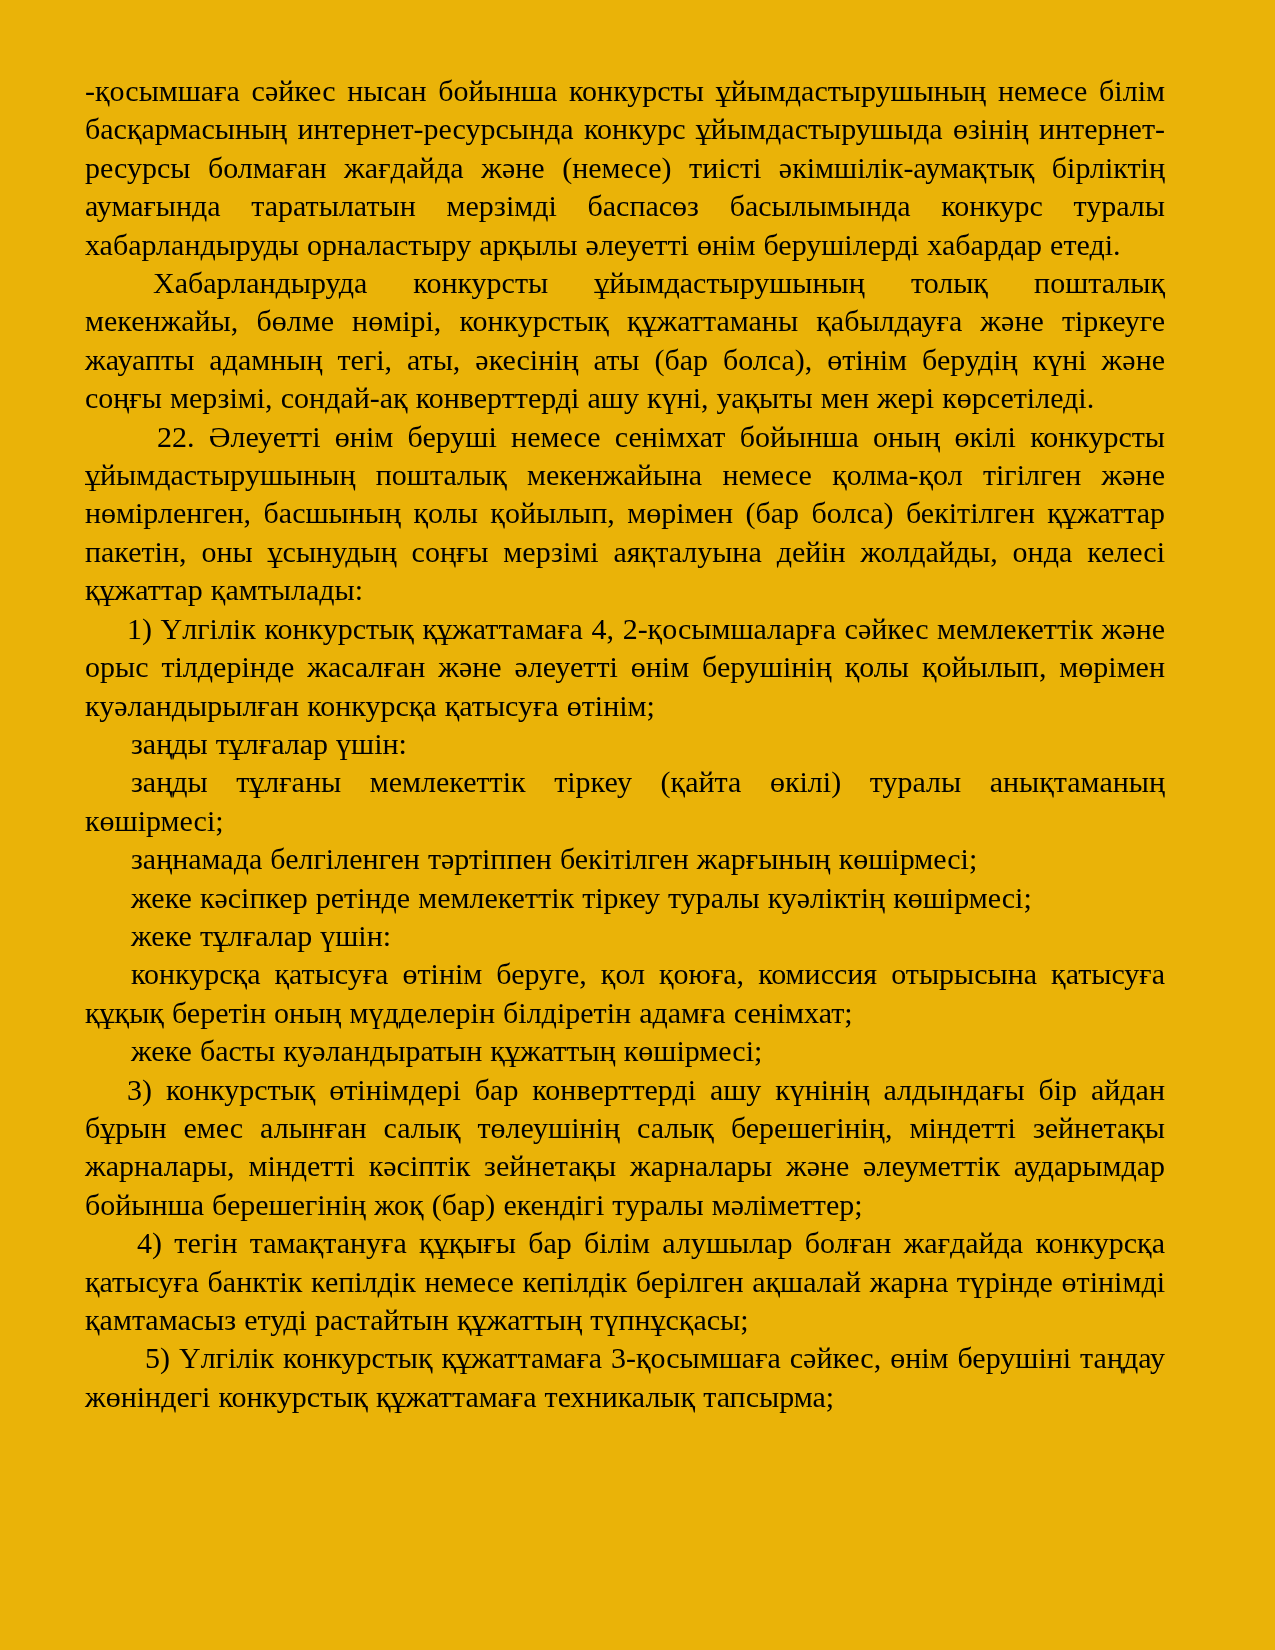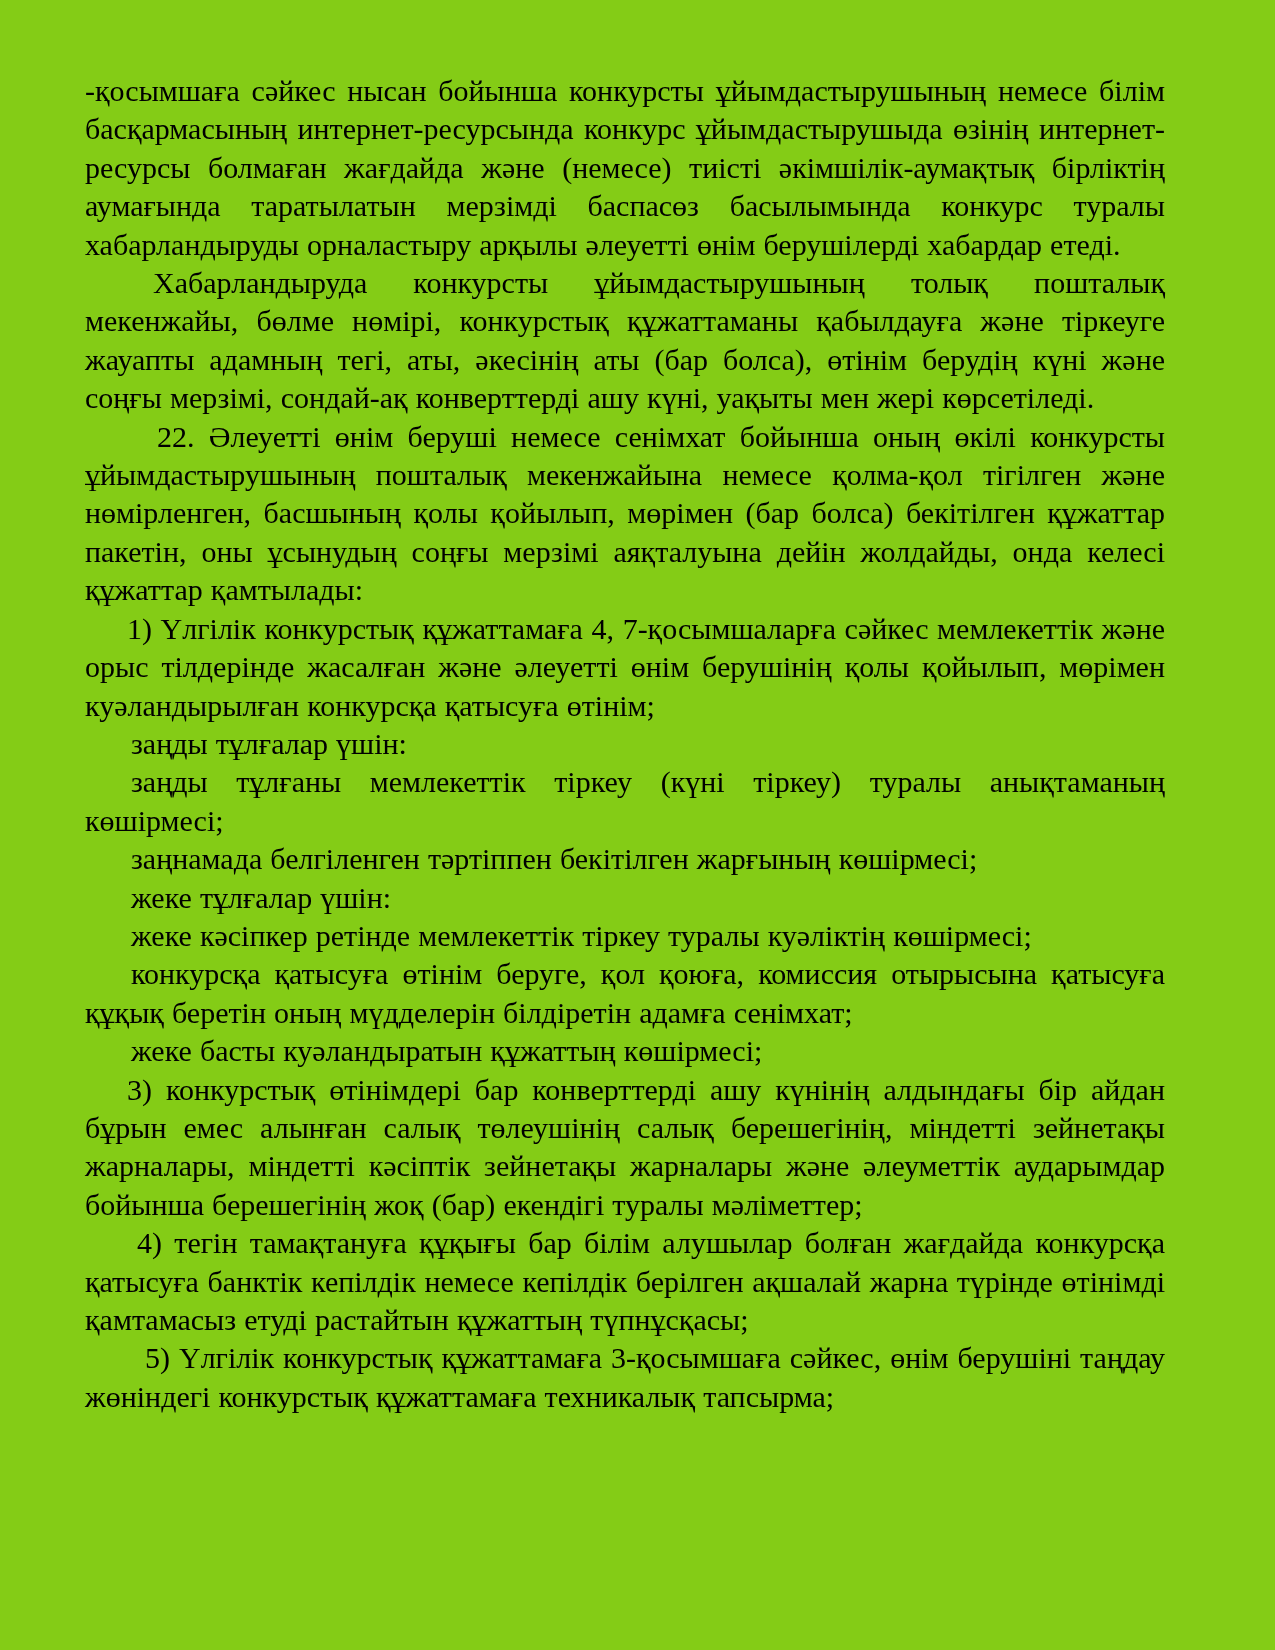--- a/index.html
+++ b/index.html
@@ -5,21 +5,21 @@
   html, body {
     margin: 0;
     padding: 0;
     background: #ffffff;
   }
   .page {
     position: relative;
     box-sizing: border-box;
     width: 1275px;
     height: 1650px;
-    background: #84cc16;
+    background: #eab308;
     color: #000000;
     padding: 72px 110px 0 85px;
     font-family: "Liberation Serif", "DejaVu Serif", serif;
     font-size: 30px;
     line-height: 38.4px;
     text-align: justify;
     overflow: hidden;
   }
   .page p {
     margin: 0;
@@ -36,24 +36,24 @@
   .ind-68  { text-indent: 68px; }
   .ind-72  { text-indent: 72px; }
 </style>
 </head>
 <body>
 
 <div class="page">
   <p class="ind-0">-қосымшаға сәйкес нысан бойынша конкурсты ұйымдастырушының немесе білім басқармасының интернет-ресурсында конкурс ұйымдастырушыда өзінің интернет-ресурсы болмаған жағдайда және (немесе) тиісті әкімшілік-аумақтық бірліктің аумағында таратылатын мерзімді баспасөз басылымында конкурс туралы хабарландыруды орналастыру арқылы әлеуетті өнім берушілерді хабардар етеді.</p>
   <p class="ind-68">Хабарландыруда конкурсты ұйымдастырушының толық пошталық мекенжайы, бөлме нөмірі, конкурстық құжаттаманы қабылдауға және тіркеуге жауапты адамның тегі, аты, әкесінің аты (бар болса), өтінім берудің күні және соңғы мерзімі, сондай-ақ конверттерді ашу күні, уақыты мен жері көрсетіледі.</p>
   <p class="ind-72">22. Әлеуетті өнім беруші немесе сенімхат бойынша оның өкілі конкурсты ұйымдастырушының пошталық мекенжайына немесе қолма-қол тігілген және нөмірленген, басшының қолы қойылып, мөрімен (бар болса) бекітілген құжаттар пакетін, оны ұсынудың соңғы мерзімі аяқталуына дейін жолдайды, онда келесі құжаттар қамтылады:</p>
-  <p class="ind-42">1) Үлгілік конкурстық құжаттамаға 4, 7-қосымшаларға сәйкес мемлекеттік және орыс тілдерінде жасалған және әлеуетті өнім берушінің қолы қойылып, мөрімен куәландырылған конкурсқа қатысуға өтінім;</p>
+  <p class="ind-42">1) Үлгілік конкурстық құжаттамаға 4, 2-қосымшаларға сәйкес мемлекеттік және орыс тілдерінде жасалған және әлеуетті өнім берушінің қолы қойылып, мөрімен куәландырылған конкурсқа қатысуға өтінім;</p>
   <p class="ind-46">заңды тұлғалар үшін:</p>
-  <p class="ind-46">заңды тұлғаны мемлекеттік тіркеу (күні тіркеу) туралы анықтаманың көшірмесі;</p>
+  <p class="ind-46">заңды тұлғаны мемлекеттік тіркеу (қайта өкілі) туралы анықтаманың көшірмесі;</p>
   <p class="ind-46">заңнамада белгіленген тәртіппен бекітілген жарғының көшірмесі;</p>
+  <p class="ind-46">жеке кәсіпкер ретінде мемлекеттік тіркеу туралы куәліктің көшірмесі;</p>
   <p class="ind-46">жеке тұлғалар үшін:</p>
-  <p class="ind-46">жеке кәсіпкер ретінде мемлекеттік тіркеу туралы куәліктің көшірмесі;</p>
   <p class="ind-46">конкурсқа қатысуға өтінім беруге, қол қоюға, комиссия отырысына қатысуға құқық беретін оның мүдделерін білдіретін адамға сенімхат;</p>
   <p class="ind-46">жеке басты куәландыратын құжаттың көшірмесі;</p>
   <p class="ind-42">3) конкурстық өтінімдері бар конверттерді ашу күнінің алдындағы бір айдан бұрын емес алынған салық төлеушінің салық берешегінің, міндетті зейнетақы жарналары, міндетті кәсіптік зейнетақы жарналары және әлеуметтік аударымдар бойынша берешегінің жоқ (бар) екендігі туралы мәліметтер;</p>
   <p class="ind-52">4) тегін тамақтануға құқығы бар білім алушылар болған жағдайда конкурсқа қатысуға банктік кепілдік немесе кепілдік берілген ақшалай жарна түрінде өтінімді қамтамасыз етуді растайтын құжаттың түпнұсқасы;</p>
   <p class="ind-60">5) Үлгілік конкурстық құжаттамаға 3-қосымшаға сәйкес, өнім берушіні таңдау жөніндегі конкурстық құжаттамаға техникалық тапсырма;</p>
 </div>
 
 </body></html>

